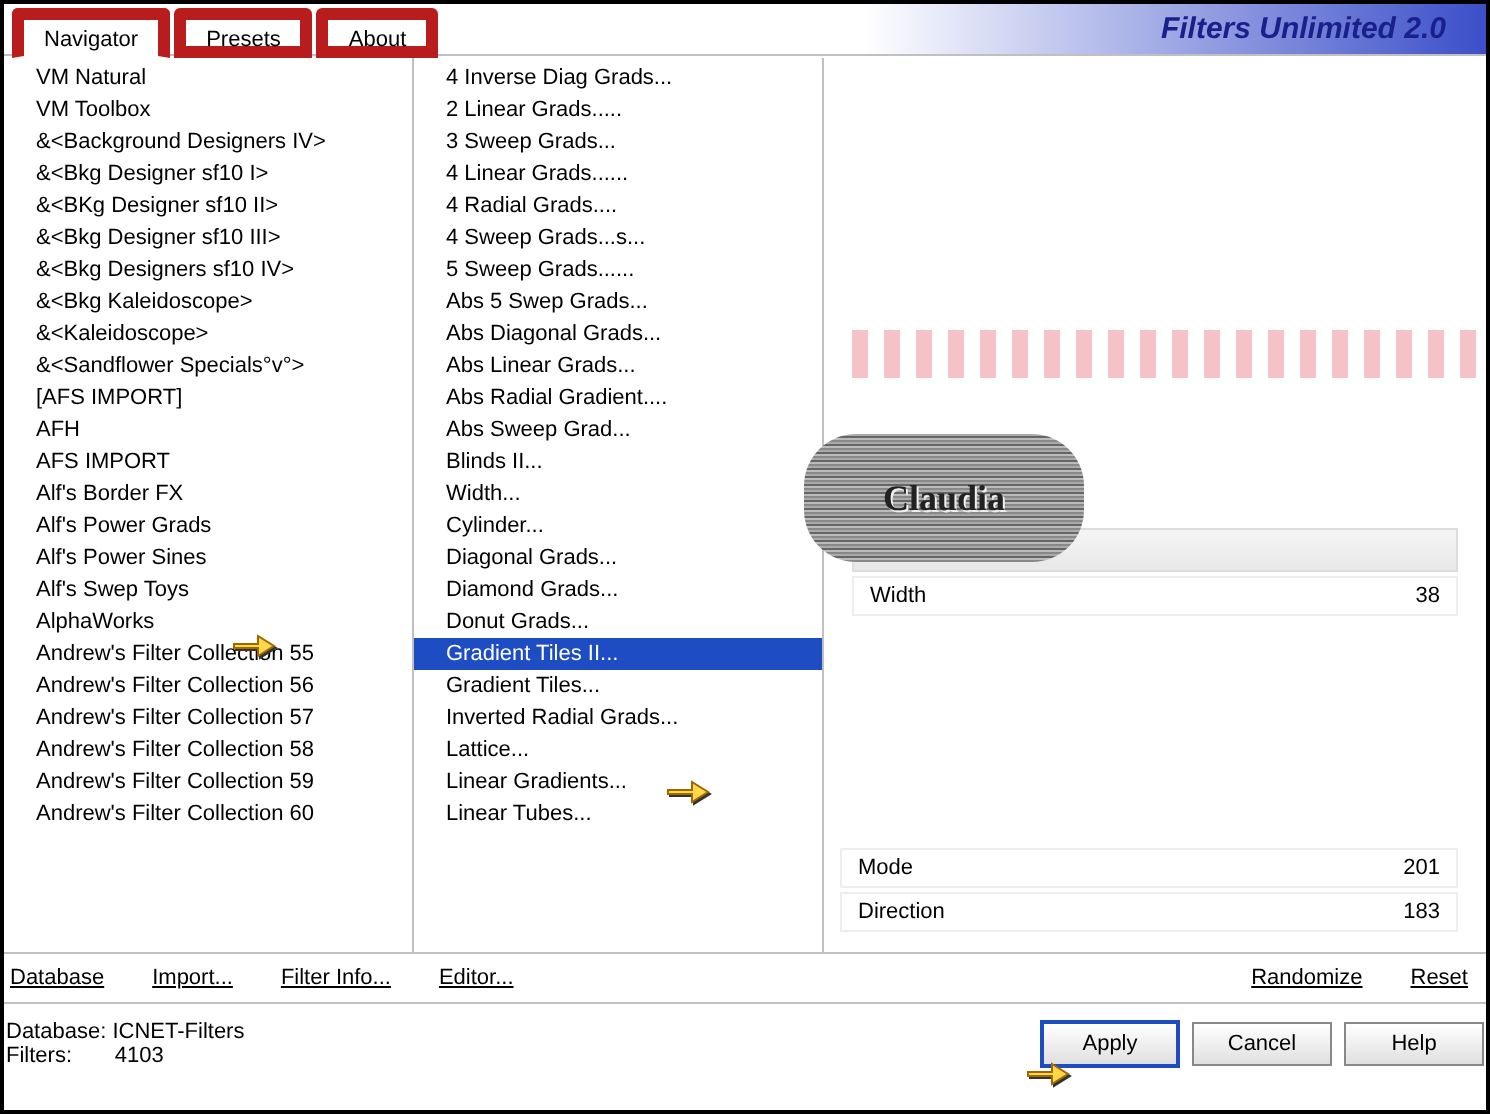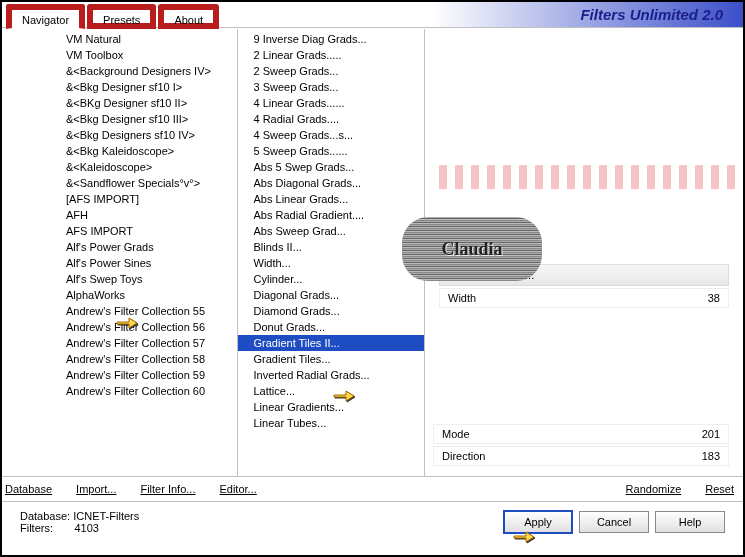--- a/index.html
+++ b/index.html
@@ -2,39 +2,39 @@
 <html><head>
 <meta charset="utf-8">
 <style>
 * { box-sizing: border-box; margin: 0; padding: 0; }
 body { font-family: Tahoma, "Segoe UI", sans-serif; font-size: 11px; background: #fff; width: 745px; height: 557px; overflow: hidden; border: 2px solid #000; position: relative; }
 .header { background: #fff; height: 26px; display: flex; border-bottom: 1px solid #c0c0c0; }
 .tabs { display: flex; padding: 0 4px; }
 .tab { padding: 4px 10px; border: 6px solid #b91c1c; background: #fff; margin-right: 2px; border-top-left-radius: 3px; border-top-right-radius: 3px; position: relative; top: 2px; cursor: pointer; }
 .tab.active { border-bottom: 1px solid #fff; z-index: 2; }
 .title { flex: 1; background: linear-gradient(90deg, #fff 0%, #fff 40%, #3b4fc9 100%); display: flex; align-items: center; justify-content: flex-end; padding-right: 20px; font-weight: bold; font-style: italic; font-size: 15px; color: #1a1f8c; }
-.main { display: flex; height: 448px; border-top: 1px solid #fff; padding-left: 48px; }
+.main { display: flex; height: 448px; border-top: 1px solid #fff; }
 .list-col { width: 205px; overflow-y: auto; overflow-x: hidden; border-right: 1px solid #c0c0c0; padding: 2px 0; background: #fff; }
 .list-col::-webkit-scrollbar { width: 16px; }
 .list-col::-webkit-scrollbar-track { background: #f0f0f0; border: 1px solid #ccc; }
 .list-col::-webkit-scrollbar-thumb { background: #d4d0c8; border: 1px solid #888; }
 .list-item { padding: 2px 0 2px 16px; cursor: pointer; white-space: nowrap; position: relative; }
 .list-item.selected { background: #1e4cc2; color: #fff; }
 .preview-col { flex: 1; padding: 6px 14px 6px 14px; position: relative; }
 .preview-box { margin-top: 130px; width: 290px; height: 24px; background: #fff; position: relative; display: flex; }
 .checker-strip { display: flex; flex: 1; }
 .checker-seg { width: 8px; background: #f4c2c7; }
 .checker-seg.w { background: #fff; }
 .dark-bar { width: 20px; background: #2a2a34; }
 .filter-name-bar { margin-top: 75px; background: linear-gradient(#f5f5f5,#e8e8e8); border: 1px solid #ddd; padding: 4px 8px; }
 .param-row { display: flex; justify-content: space-between; padding: 3px 8px; border: 1px solid #eee; margin-top: 2px; }
 .bottom-params { position: absolute; bottom: 10px; left: 8px; right: 14px; }
 .bottom-bar { border-top: 1px solid #c0c0c0; background: #fff; padding: 6px 3px; display: flex; align-items: center; }
 .link-btn { margin-right: 24px; text-decoration: underline; cursor: pointer; font-size: 11px; }
-.bottom-actions { border-top: 1px solid #c0c0c0; background: #fff; padding: 8px 18px; display: flex; align-items: center; }
+.bottom-actions { border-top: 1px solid #c0c0c0; background: #fff; padding: 8px 1px; display: flex; align-items: center; }
 .status { font-size: 11px; }
 .btn { border: 1px solid #888; background: linear-gradient(#fff,#e0e0e0); padding: 4px 16px; margin-left: 6px; cursor: pointer; min-width: 70px; font-size: 11px; }
 .btn.primary { border: 2px solid #1e4cc2; }
 .spacer { flex: 1; }
 .hand-icon { position: absolute; width: 24px; height: 20px; pointer-events: none; z-index: 10; }
 .hand-icon svg { width: 100%; height: 100%; filter: drop-shadow(1px 1px 0 #333); }
 .claudia-logo { position: absolute; top: 215px; left: 400px; width: 140px; height: 64px; z-index: 5; pointer-events: none; }
 .claudia-bg { width: 100%; height: 100%; background: repeating-linear-gradient(0deg,#888 0,#888 1px,#bbb 1px,#bbb 2px,#666 2px,#666 3px,#aaa 3px,#aaa 4px); border-radius: 26px; display: flex; align-items: center; justify-content: center; }
 .claudia-text { font-family: cursive; font-weight: bold; font-size: 18px; color: #222; text-shadow: 1px 1px 0 #eee; }
 </style>
@@ -59,36 +59,36 @@
       <div class="list-item">&amp;&lt;Bkg Designer sf10 I&gt;</div>
       <div class="list-item">&amp;&lt;BKg Designer sf10 II&gt;</div>
       <div class="list-item">&amp;&lt;Bkg Designer sf10 III&gt;</div>
       <div class="list-item">&amp;&lt;Bkg Designers sf10 IV&gt;</div>
       <div class="list-item">&amp;&lt;Bkg Kaleidoscope&gt;</div>
       <div class="list-item">&amp;&lt;Kaleidoscope&gt;</div>
       <div class="list-item">&amp;&lt;Sandflower Specials°v°&gt;</div>
       <div class="list-item">[AFS IMPORT]</div>
       <div class="list-item">AFH</div>
       <div class="list-item">AFS IMPORT</div>
+      <div class="list-item">Alf's Border FX</div>
       <div class="list-item">Alf's Power Grads</div>
       <div class="list-item">Alf's Power Sines</div>
       <div class="list-item">Alf's Swep Toys</div>
       <div class="list-item">AlphaWorks</div>
       <div class="list-item">Andrew's Filter Collection 55</div>
       <div class="list-item">Andrew's Filter Collection 56</div>
       <div class="list-item">Andrew's Filter Collection 57</div>
       <div class="list-item">Andrew's Filter Collection 58</div>
       <div class="list-item">Andrew's Filter Collection 59</div>
       <div class="list-item">Andrew's Filter Collection 60</div>
     </div>
 
   <div class="list-col" id="flt-col">
-      <div class="list-item">9 Inverse Diag Grads...</div>
+      <div class="list-item">4 Inverse Diag Grads...</div>
       <div class="list-item">2 Linear Grads.....</div>
-      <div class="list-item">2 Sweep Grads...</div>
       <div class="list-item">3 Sweep Grads...</div>
       <div class="list-item">4 Linear Grads......</div>
       <div class="list-item">4 Radial Grads....</div>
       <div class="list-item">4 Sweep Grads...s...</div>
       <div class="list-item">5 Sweep Grads......</div>
       <div class="list-item">Abs 5 Swep Grads...</div>
       <div class="list-item">Abs Diagonal Grads...</div>
       <div class="list-item">Abs Linear Grads...</div>
       <div class="list-item">Abs Radial Gradient....</div>
       <div class="list-item">Abs Sweep Grad...</div>

